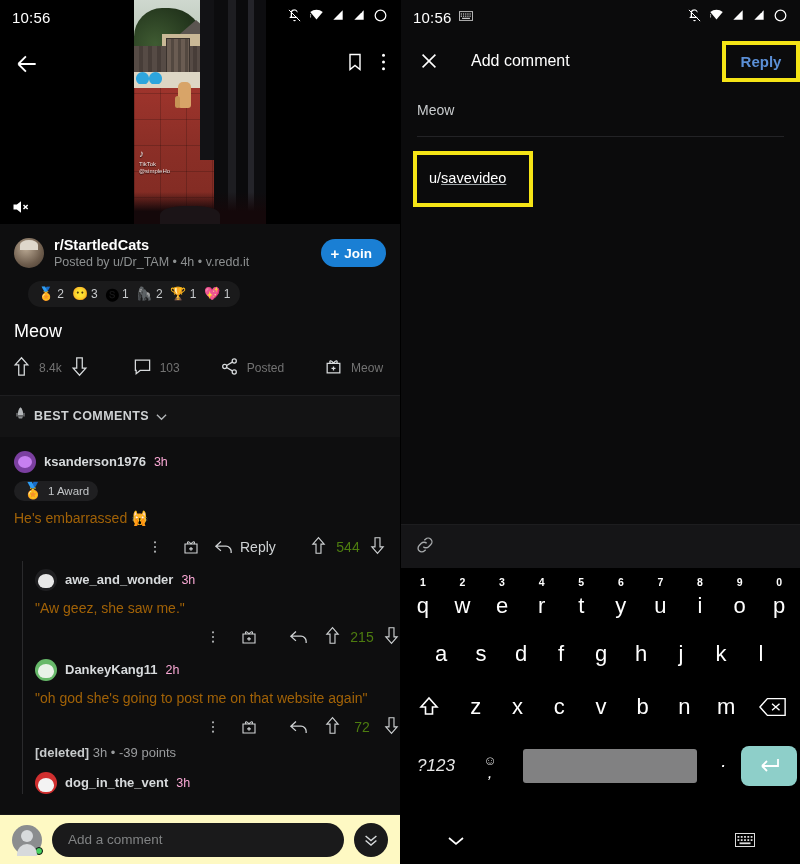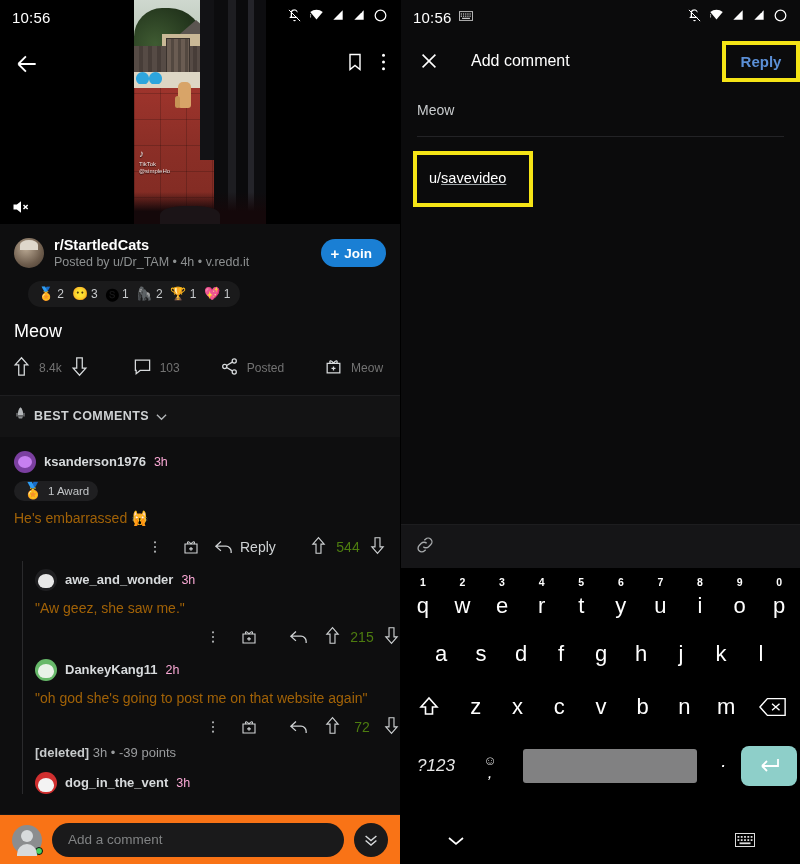--- a/index.html
+++ b/index.html
@@ -165,21 +165,21 @@
   .ca-reply-narrow { width: 52px; display:flex; justify-content:center;}
   .ca-vote { display:flex; align-items:center; gap:8px; }
   .ca-count { color:#4d7c0f; font-size:14px; min-width:26px; text-align:center;}
 
   .nested { margin-left: 22px; border-left: 1px solid #2a2a2c; padding-left: 12px; }
   .deleted { color:#9a9c9e; font-size:13px; padding: 4px 0 2px 0; }
   .deleted b { color:#c7cacb; font-weight:700; }
 
   .bottom-bar {
     position:absolute; left:0; bottom:0; width:400px; height:50px;
-    background:#f97316; display:flex; align-items:center; padding: 0 12px; gap:10px;
+    background:#fef9c3; display:flex; align-items:center; padding: 0 12px; gap:10px;
     border-top:1px solid #18181a;
   }
   .me-avatar { width:30px; height:30px; border-radius:50%; background:#8b8d8f; position:relative; flex:0 0 30px;}
   .me-avatar:before{content:"";position:absolute;left:9px;top:5px;width:12px;height:12px;background:#d7dadc;border-radius:50%;}
   .me-avatar:after{content:"";position:absolute;left:5px;top:19px;width:20px;height:12px;background:#d7dadc;border-radius:10px 10px 0 0;}
   .online-dot { position:absolute; right:-1px; bottom:0; width:8px; height:8px; border-radius:50%; background:#46d160; border:1.5px solid #0e0e0f;}
   .comment-input {
     flex:1; height:34px; border-radius:17px; background:#1a1a1b;
     display:flex; align-items:center; padding: 0 16px;
     color:#818384; font-size:13.5px;

